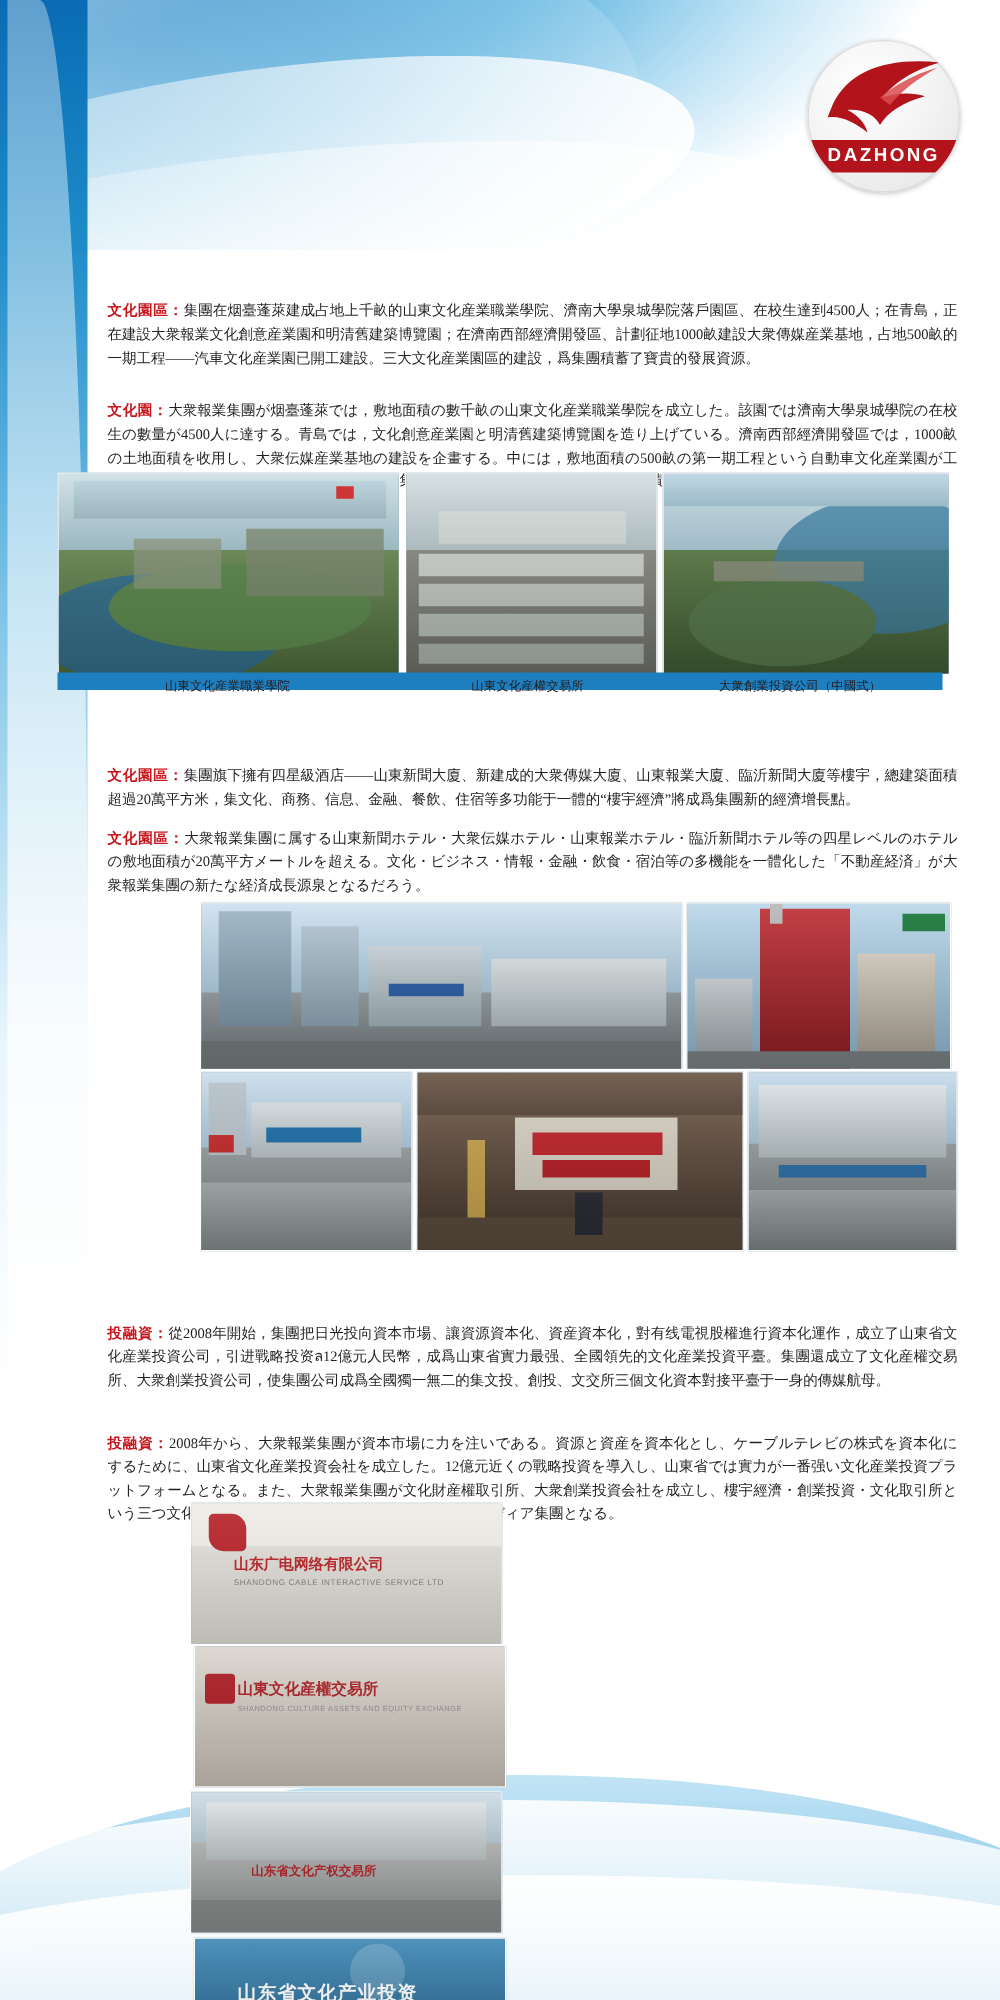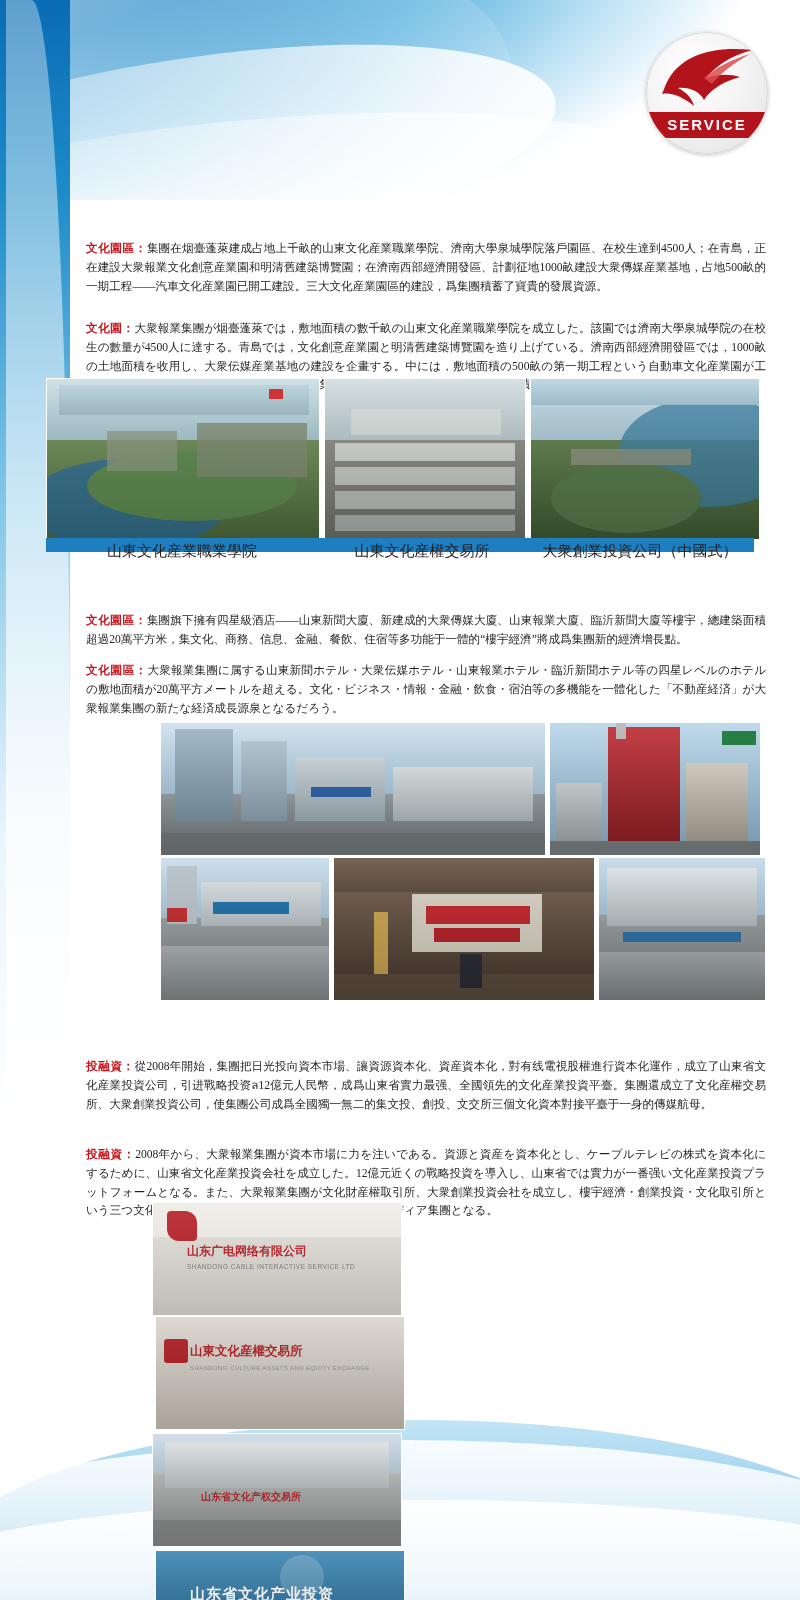--- a/index.html
+++ b/index.html
@@ -114,21 +114,21 @@
   }
   .blk{position:absolute;left:0;width:800px;margin-top:32px;}
 
   
   .strip{position:absolute;display:flex;}
   .photo{
     position:relative;overflow:hidden;border:1px solid #ffffff;
     background:#8aa1ad;
   }
   .caption{
-    position:absolute;font-size:15px;color:#231f20;text-align:center;
+    position:absolute;font-size:10px;color:#231f20;text-align:center;
   }
   .cap-bar{
     position:absolute;background:#1e7fc0;
   }
 
   
   .ph-sky{position:absolute;left:0;top:0;right:0;height:42%;}
   .ph-gnd{position:absolute;left:0;bottom:0;right:0;height:62%;}
   .blob{position:absolute;border-radius:50%;}
   .bar{position:absolute;}
@@ -153,21 +153,21 @@
     <div class="b4"></div>
   </div>
 
   <div class="logo">
     <div class="ring"></div>
     <svg width="96" height="78" viewBox="0 0 96 78">
       <path d="M6 40 C20 10 54 2 92 6 C70 12 56 22 46 34 C58 30 70 30 80 33 C62 38 50 46 44 56 C40 48 30 43 18 44 C26 48 32 54 34 62 C24 54 12 48 2 50 Z" fill="#b3141b"></path>
       <path d="M44 34 C56 24 70 16 90 10 C72 20 60 30 52 40 Z" fill="#d94b4f" opacity=".85"></path>
     </svg>
     <div class="band">
-        <span>SERVICE</span>
+        <span>DAZHONG</span>
       </div>
   </div>
 
   <div class="content">
 
     <div class="blk" style="top:208px;">
       <p class="para">
         <span class="lead">文化園區：</span><span>集團在烟臺蓬萊建成占地上千畝的山東文化産業職業學院、濟南大學泉城學院落戶園區、在校生達到4500人；在青島，正在建設大衆報業文化創意産業園和明清舊建築博覽園；在濟南西部經濟開發區、計劃征地1000畝建設大衆傳媒産業基地，占地500畝的一期工程——汽車文化産業園已開工建設。三大文化産業園區的建設，爲集團積蓄了寶貴的發展資源。</span>
       </p>
     </div>

